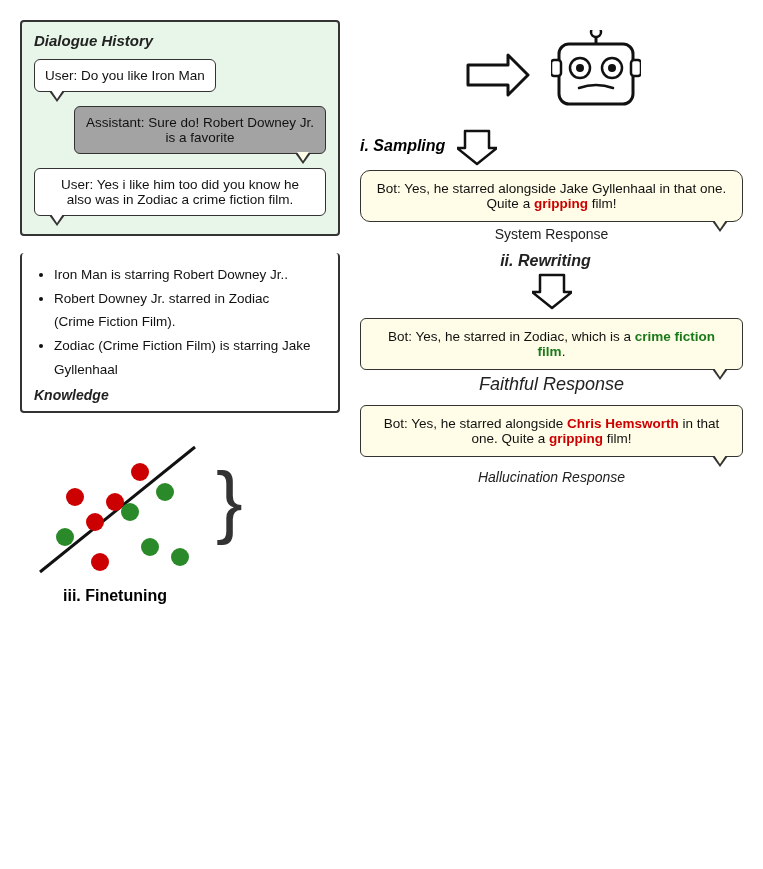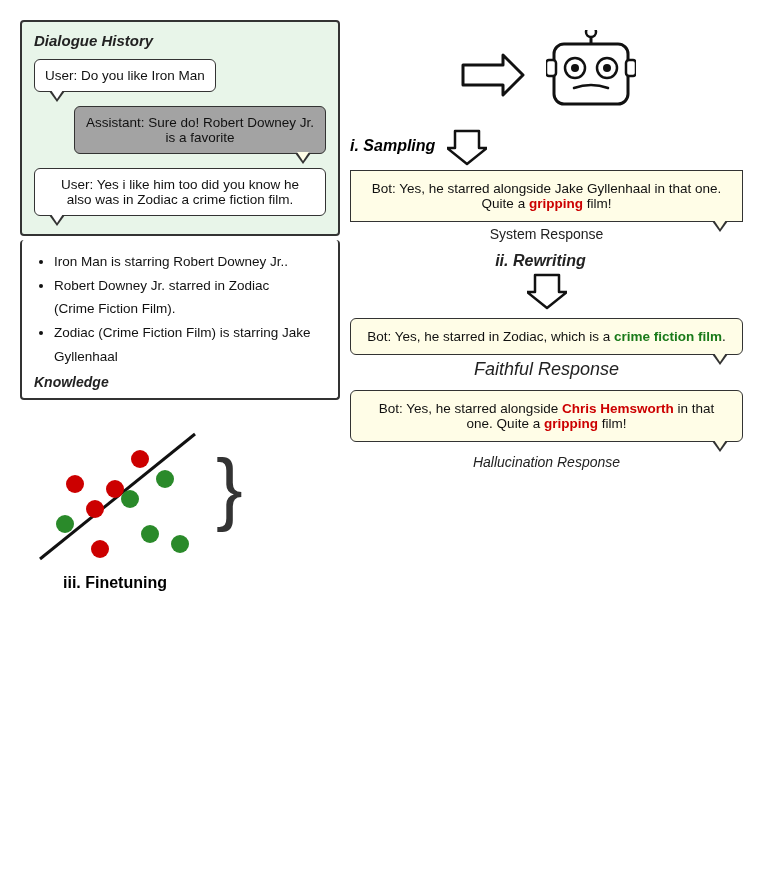--- a/index.html
+++ b/index.html
@@ -10,21 +10,21 @@
       font-family: Arial, sans-serif;
       font-size: 14px;
       position: relative;
       overflow: hidden;
     }
 
     .main-container {
       display: flex;
       flex-direction: row;
       padding: 20px;
-      gap: 10px;
+      gap: 20px;
       width: 763px;
       height: 869px;
     }
 
     
     .left-column {
       display: flex;
       flex-direction: column;
       width: 320px;
       gap: 0;
@@ -65,21 +65,21 @@
 
       
       <div style="background:#fff; border:1.5px solid #333; border-radius:6px; padding:8px 16px; margin-bottom:4px; position:relative; font-size:13.5px; color:#111; text-align:center;">
         <span>User: Yes i like him too did you know he also was in Zodiac a crime fiction film.</span>
         
         <div style="position:absolute; bottom:-11px; left:14px; width:0; height:0; border-left:8px solid transparent; border-right:8px solid transparent; border-top:11px solid #333;"></div>
         <div style="position:absolute; bottom:-8px; left:16px; width:0; height:0; border-left:6px solid transparent; border-right:6px solid transparent; border-top:9px solid #fff;"></div>
       </div>
     </div>
 
-    <div style="border:2px solid #333; border-radius:4px; background:#fff; padding:10px 26px 8px 12px; margin-top:4px; border-top:0;">
+    <div style="border:2px solid #333; border-radius:4px; background:#fff; padding:10px 26px 8px 12px; margin-top:17px; border-top:0;">
       <ul style="list-style:disc; padding-left:20px; font-size:13.5px; line-height:1.75; color:#111;">
         <li><span>Iron Man is starring Robert Downey Jr..</span></li>
         <li><span>Robert Downey Jr. starred in Zodiac (Crime Fiction Film).</span></li>
         <li><span>Zodiac (Crime Fiction Film) is starring Jake Gyllenhaal</span></li>
       </ul>
       <span style="font-style:italic; font-size:14px; font-weight:bold; color:#222; display:block; margin-top:6px;">Knowledge</span>
     </div>
 
     <div style="display:flex; flex-direction:row; align-items:center; margin-top:14px; gap:6px;">
 
@@ -136,21 +136,21 @@
       </svg>
     </div>
 
     <div style="display:flex; flex-direction:row; align-items:center; width:100%; margin-bottom:4px;">
       <span style="font-size:16px; font-weight:bold; font-style:italic; color:#000000; margin-right:12px;">i. Sampling</span>
       <svg width="40" height="40">
         <polygon points="8,5 32,5 32,22 40,22 20,38 0,22 8,22" fill="white" stroke="#111" stroke-width="2.5" stroke-linejoin="round"></polygon>
       </svg>
     </div>
 
-    <div style="background:#fffde7; border:1.5px solid #333; border-radius:0; padding:10px 8px; font-size:13.5px; color:#111; text-align:center; width:100%; position:relative; margin-bottom:4px;">
+    <div style="background:#fffde7; border:1.5px solid #333; border-radius:10px; padding:10px 8px; font-size:13.5px; color:#111; text-align:center; width:100%; position:relative; margin-bottom:4px;">
       <span>
         <span>Bot: Yes, he starred alongside Jake Gyllenhaal in that one. Quite a </span><span style="color:#cc0000; font-weight:bold;">gripping</span><span> film!</span>
       </span>
       
       <div style="position:absolute; bottom:-11px; right:14px; width:0; height:0; border-left:8px solid transparent; border-right:8px solid transparent; border-top:11px solid #333;"></div>
       <div style="position:absolute; bottom:-8px; right:16px; width:0; height:0; border-left:6px solid transparent; border-right:6px solid transparent; border-top:9px solid #fffde7;"></div>
     </div>
     <div style="font-size:14px; color:#222; text-align:center; margin-bottom:10px;">
       <span>System Response</span>
     </div>

